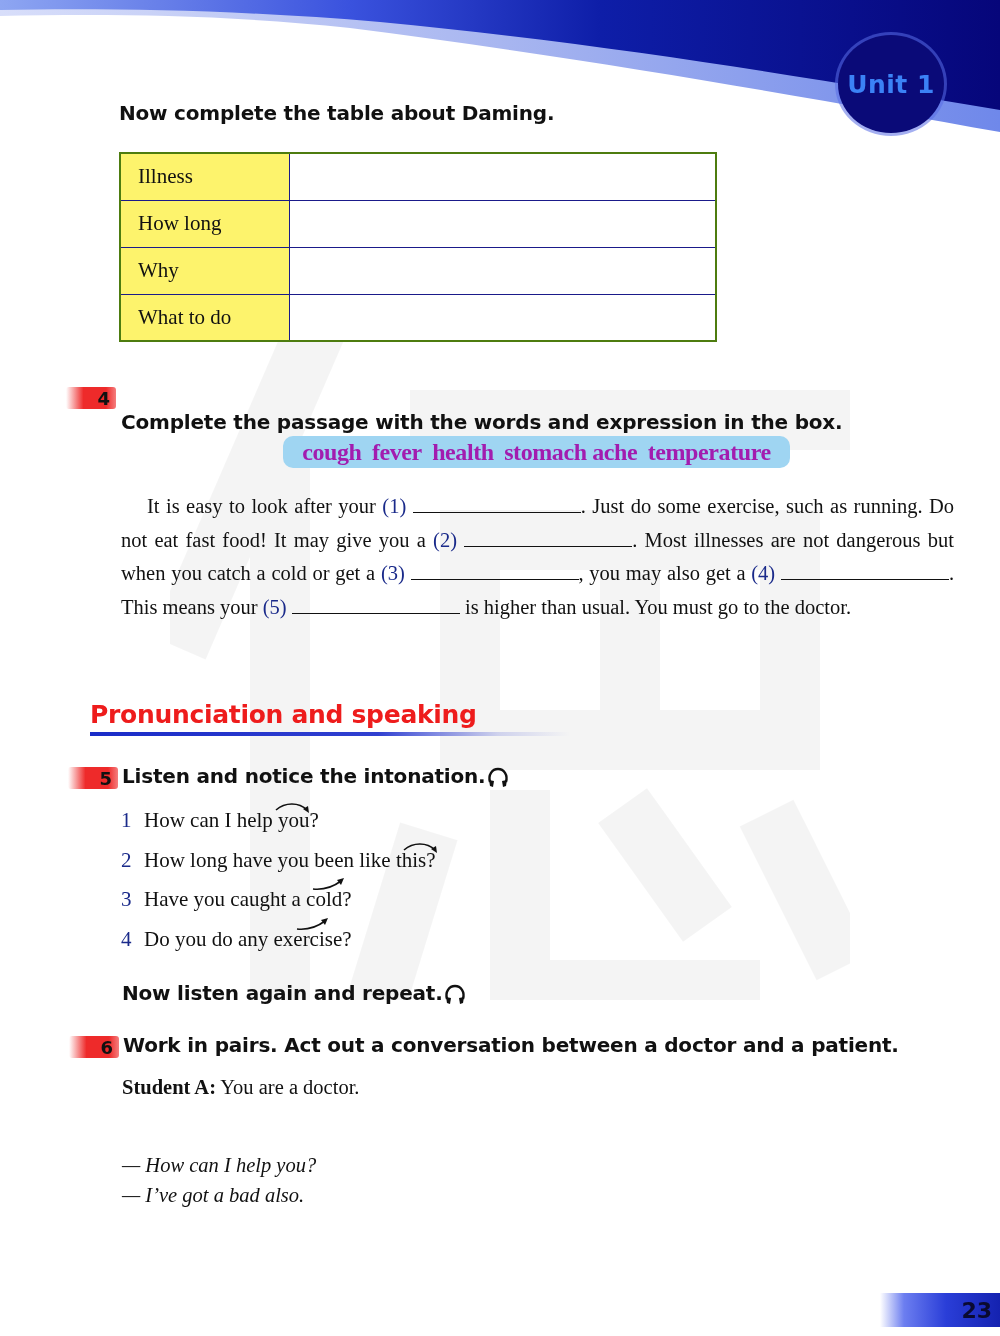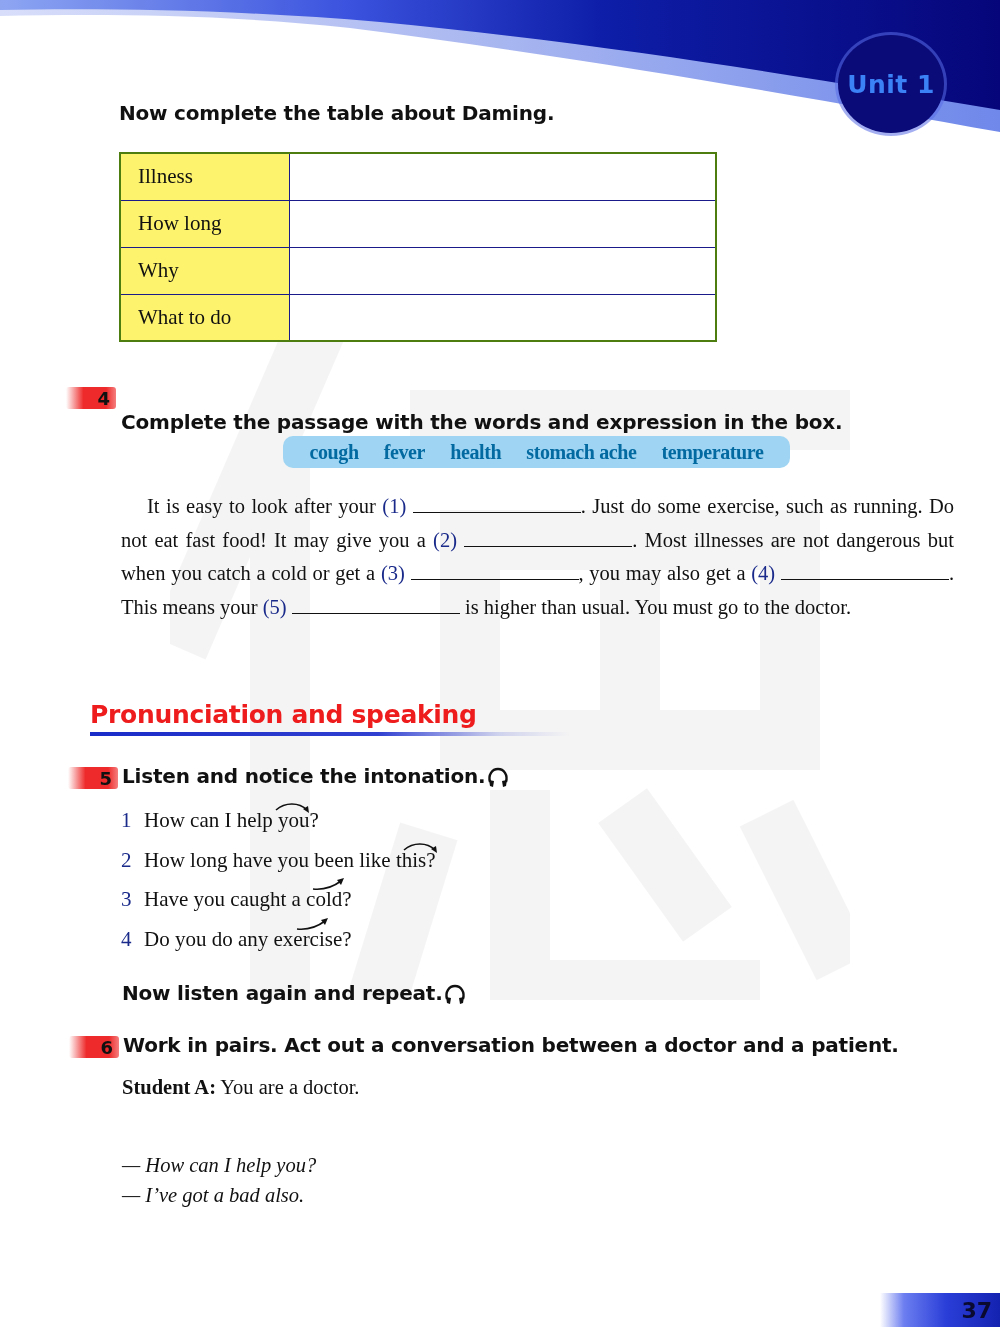--- a/index.html
+++ b/index.html
@@ -36,21 +36,21 @@
     background: linear-gradient(to right, rgba(238,40,40,0) 0%, #ee2a2a 35%, #ee2a2a 80%, rgba(238,40,40,0.6) 100%);
     border-radius: 3px;
   }
   .ex-badge span { font-family: "DejaVu Sans", sans-serif; font-weight: bold; font-size: 18px; color: #111; }
 
   .word-box {
     position: absolute; left: 283px; top: 436px; width: 507px; height: 32px;
     background: #9fd5f2; border-radius: 10px;
     display: flex; align-items: center; justify-content: space-around; padding: 0 14px;
   }
-  .word-box span { font-size: 20px; font-weight: bold; color: #0369a1; letter-spacing: -0.4px; }
+  .word-box span { font-size: 24px; font-weight: bold; color: #a21caf; letter-spacing: -0.4px; }
 
   .passage { position: absolute; left: 121px; top: 490px; width: 833px; font-size: 20.5px; line-height: 33.7px; text-align: justify; }
   .passage .num { color: #1a2a8a; }
   .passage .blank { display: inline-block; width: 168px; border-bottom: 1.3px solid #111; height: 18px; vertical-align: baseline; }
   .passage p { text-indent: 26px; }
 
   .section-title {
     position: absolute; left: 90px; top: 700px; font-family: "DejaVu Sans", sans-serif; font-weight: bold;
     font-size: 25px; color: #ee1c1c; letter-spacing: -0.3px;
   }
@@ -221,14 +221,14 @@
 <div class="roles">
   <div><b>Student A:</b><span> You are a doctor.</span></div>
 </div>
 
 <div class="dialog">
   <div>— How can I help you?</div>
   <div>— I’ve got a bad also.</div>
 </div>
 
 <div class="page-tab">
-  <span>37</span>
+  <span>23</span>
 </div>
 
 </body></html>

